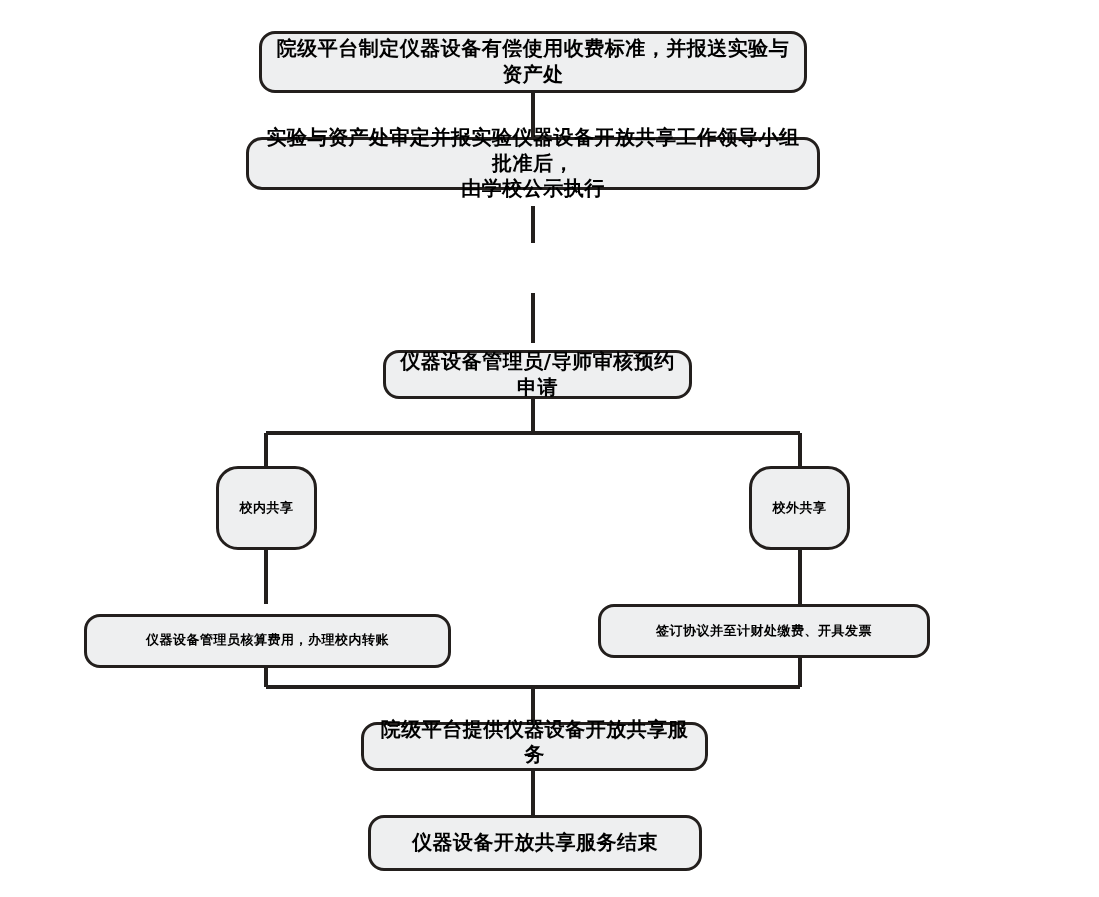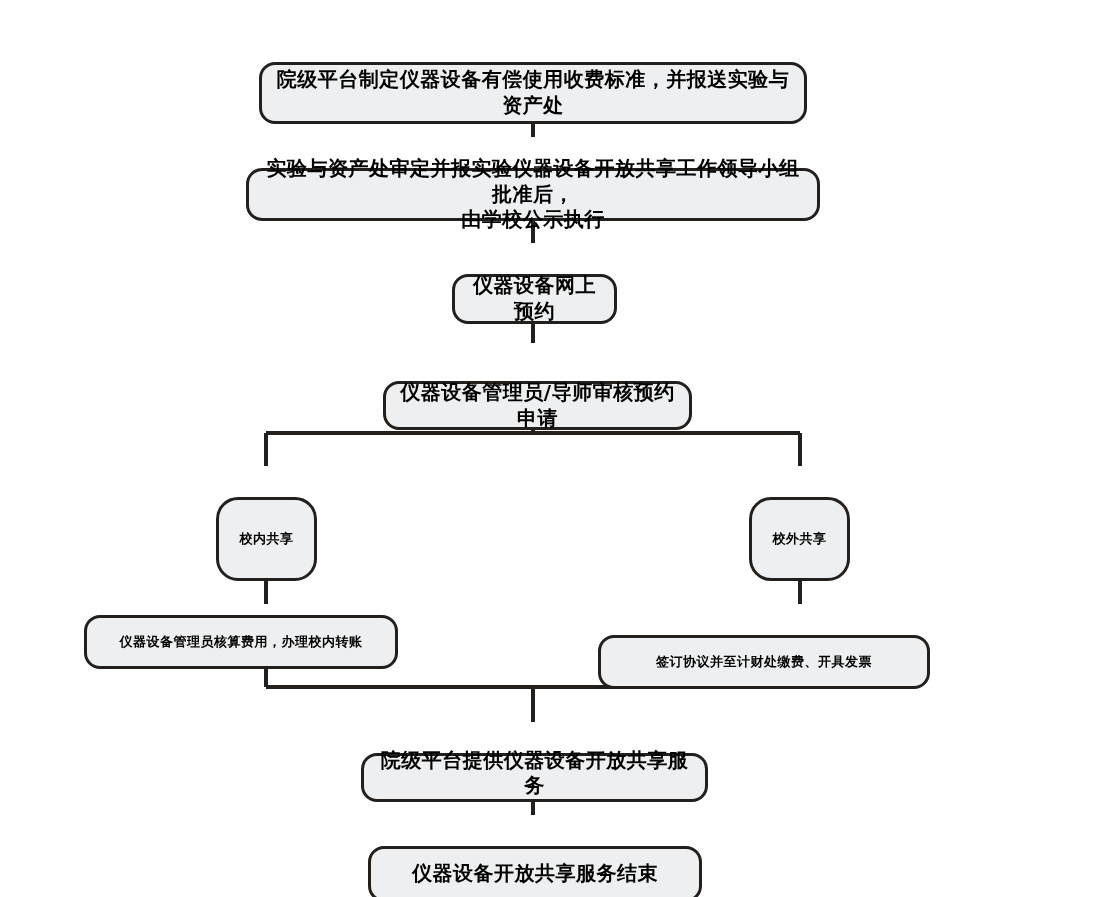--- a/index.html
+++ b/index.html
@@ -31,21 +31,20 @@
     border: 3px solid #231f1d;
     display: flex;
     align-items: center;
     justify-content: center;
     text-align: center;
     color: #000000;
     font-weight: bold;
     line-height: 1.28;
     letter-spacing: 0.5px;
     z-index: 2;
-    margin-top: 31px;
   }
   .node-label {
     display: block;
     padding: 0 10px;
     white-space: pre-line;
   }
   .n-pill { border-radius: 16px; }
   .n-round { border-radius: 22px; }
   .fs-20 { font-size: 20px; }
   .fs-19 { font-size: 13px; }
@@ -90,37 +89,34 @@
 
   <div class="node n-pill fs-20" style="left:259px; top:31px; width:548px; height:62px;">
     <span class="node-label">院级平台制定仪器设备有偿使用收费标准，并报送实验与资产处</span>
   </div>
 
   <div class="node n-pill fs-20" style="left:246px; top:137px; width:574px; height:53px;">
     <span class="node-label">实验与资产处审定并报实验仪器设备开放共享工作领导小组批准后，
 由学校公示执行</span>
   </div>
 
-  <div class="node n-pill fs-20" style="left:452px; top:243px; width:165px; height:50px;">
-    <span class="node-label">仪器设备网上预约</span>
-  </div>
 
   <div class="node n-pill fs-20" style="left:383px; top:350px; width:309px; height:49px;">
     <span class="node-label">仪器设备管理员/导师审核预约申请</span>
   </div>
 
   <div class="node n-round fs-19" style="left:216px; top:466px; width:101px; height:84px;">
     <span class="node-label">校内共享</span>
   </div>
 
   <div class="node n-round fs-19" style="left:749px; top:466px; width:101px; height:84px;">
     <span class="node-label">校外共享</span>
   </div>
 
-  <div class="node n-pill fs-19" style="left:84px; top:584px; width:314px; height:54px;">
+  <div class="node n-pill fs-19" style="left:84px; top:614px; width:367px; height:54px;font-family:Liberation Mono, monospace;">
     <span class="node-label">仪器设备管理员核算费用，办理校内转账</span>
   </div>
 
   <div class="node n-pill fs-19" style="left:598px; top:604px; width:332px; height:54px;">
     <span class="node-label">签订协议并至计财处缴费、开具发票</span>
   </div>
 
   <div class="node n-pill fs-20" style="left:361px; top:722px; width:347px; height:49px;align-items:flex-end;">
     <span class="node-label">院级平台提供仪器设备开放共享服务</span>
   </div>

